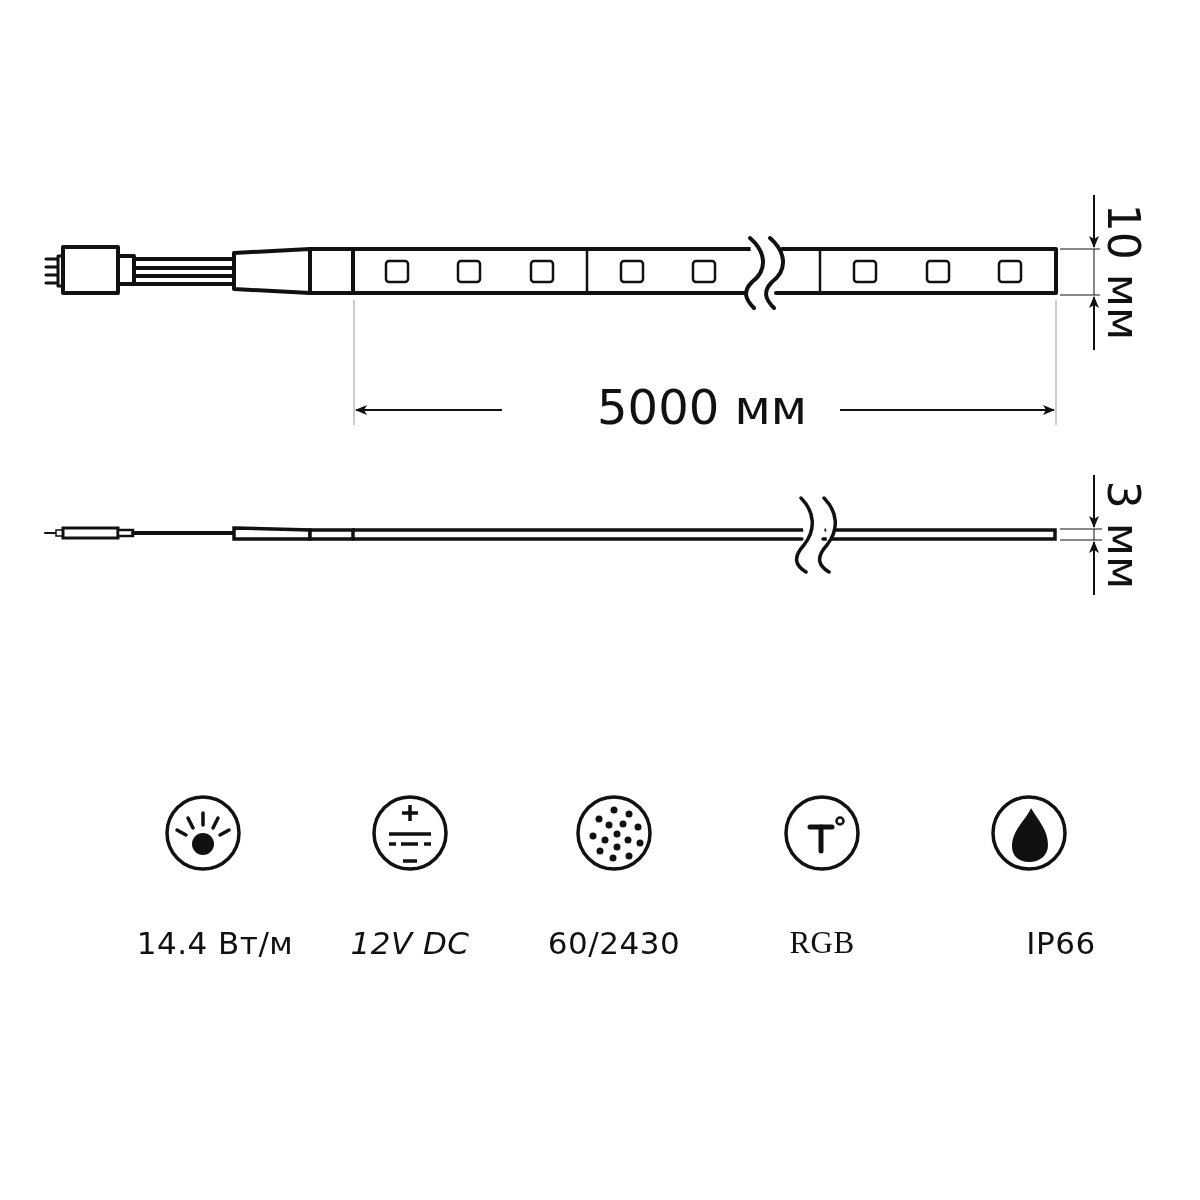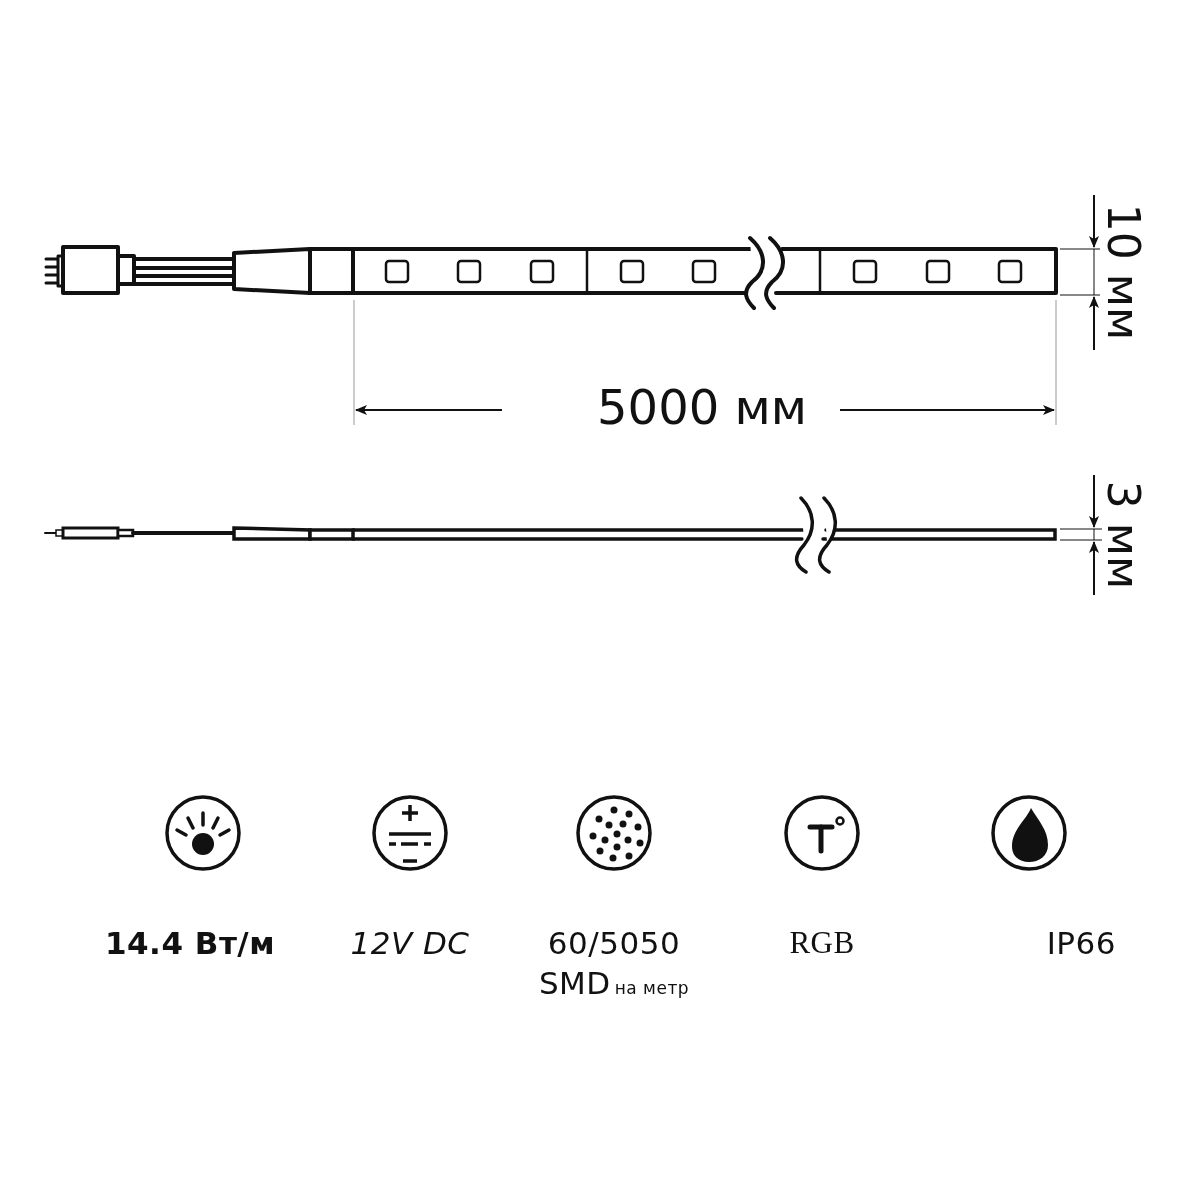--- a/index.html
+++ b/index.html
@@ -155,28 +155,27 @@
     <line x1="821" y1="827" x2="821" y2="851" stroke-width="5"></line>
     <circle cx="840" cy="821" r="3.5" stroke-width="2.5"></circle>
   </g>
 
   <g>
     <circle cx="1029" cy="833" r="36" stroke="#111" stroke-width="3.5" fill="none"></circle>
     <path d="M1031,808 C1026,820 1012,830 1012,846 C1012,857 1020,862 1029,862 C1039,862 1048,856 1048,845 C1048,830 1038,820 1031,808 Z" fill="#111"></path>
   </g>
 </svg>
 
-<div class="spec-label" style="left:90px;font-weight:bold;">
+<div class="spec-label" style="left:115px;">
   <span>14.4 Вт/м</span>
 </div>
 <div class="spec-label" style="left:310px;font-style:italic;">
   <span>12V DC</span>
 </div>
 <div class="spec-label" style="left:514px;">
-  <span>60/5050</span>
-  <span class="spec-sub"><span>SMD</span><small>на метр</small></span>
+  <span>60/2430</span>
 </div>
 <div class="spec-label" style="left:722px;font-family:Liberation Serif, serif;">
   <span>RGB</span>
 </div>
-<div class="spec-label" style="left:916px;text-align:right;">
+<div class="spec-label" style="left:961px;">
   <span>IP66</span>
 </div>
 
 </body></html>

